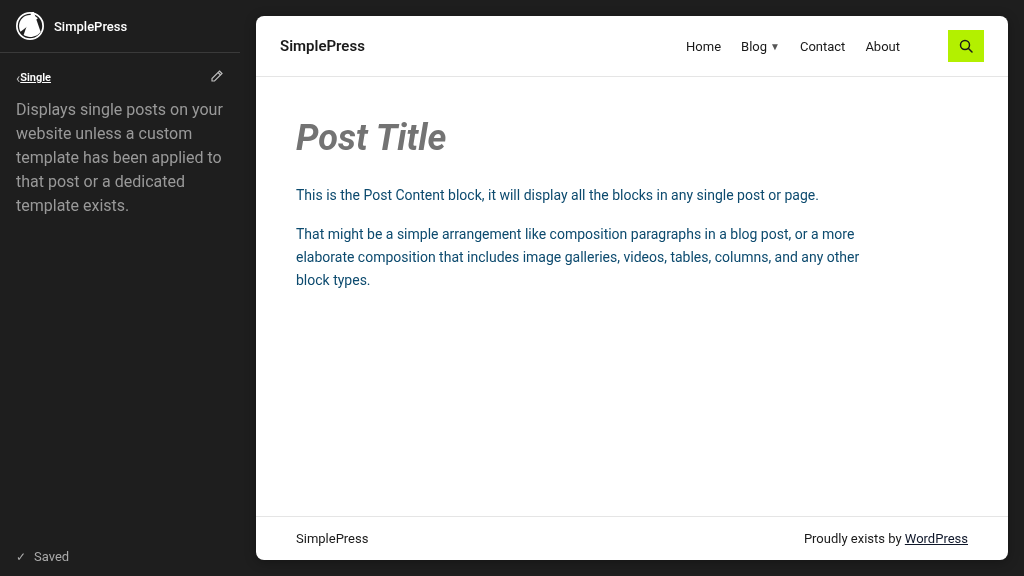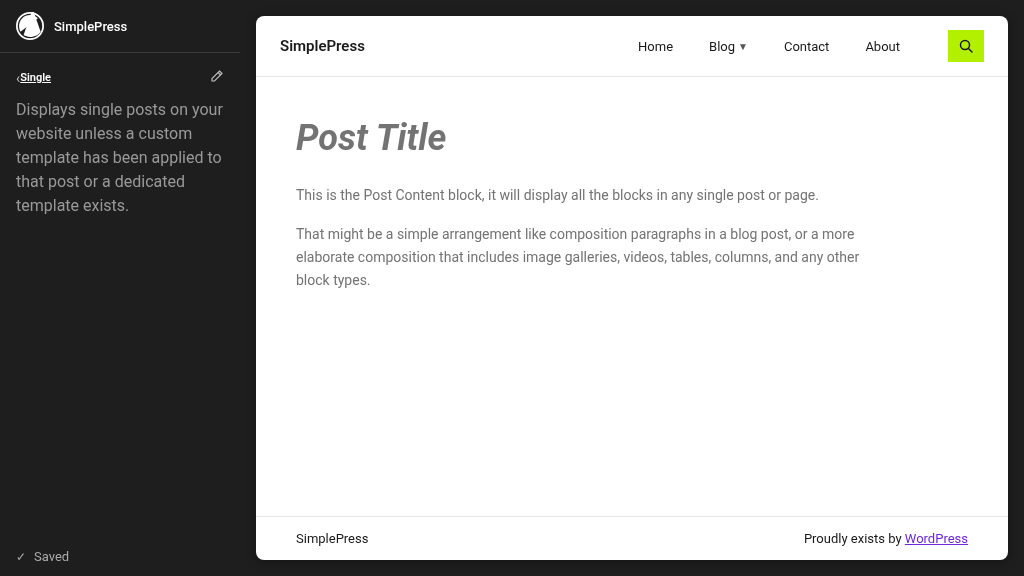--- a/index.html
+++ b/index.html
@@ -134,21 +134,21 @@
     .site-header-logo {
       font-size: 15px;
       font-weight: 600;
       color: #1a1a1a;
       flex-shrink: 0;
     }
 
     .site-nav {
       display: flex;
       align-items: center;
-      gap: 36px;
+      gap: 20px;
       margin-left: auto;
     }
 
     .nav-item {
       font-size: 13px;
       color: #1a1a1a;
       cursor: pointer;
       display: flex;
       align-items: center;
       gap: 3px;
@@ -202,39 +202,39 @@
       font-weight: 700;
       color: #737373;
       margin-bottom: 24px;
       line-height: 1.2;
       font-style: italic;
     }
 
     .post-body p {
       font-size: 14px;
       line-height: 1.65;
-      color: #737373;
+      color: #0c4a6e;
       margin-bottom: 16px;
       max-width: 600px;
     }
 
     
     .site-footer {
       display: flex;
       align-items: center;
       justify-content: space-between;
       padding: 14px 40px;
       border-top: 1px solid #e5e5e5;
       font-size: 13px;
       color: #1a1a1a;
     }
 
     .footer-wp-link {
       text-decoration: underline;
-      color: #6d28d9;
+      color: #0f172a;
     }
   </style>
 </head>
 <body>
 
 <div class="sidebar">
   <div class="sidebar-top">
     <svg class="wp-logo" viewBox="0 0 32 32" fill="none" xmlns="http://www.w3.org/2000/svg">
       <circle cx="16" cy="16" r="15" stroke="#fff" stroke-width="2" fill="none"></circle>
       <path d="M3.5 16C3.5 9.1 9.1 3.5 16 3.5c3.5 0 6.7 1.4 9 3.7L5.2 22.7C4.1 20.7 3.5 18.4 3.5 16z" fill="#fff"></path>

